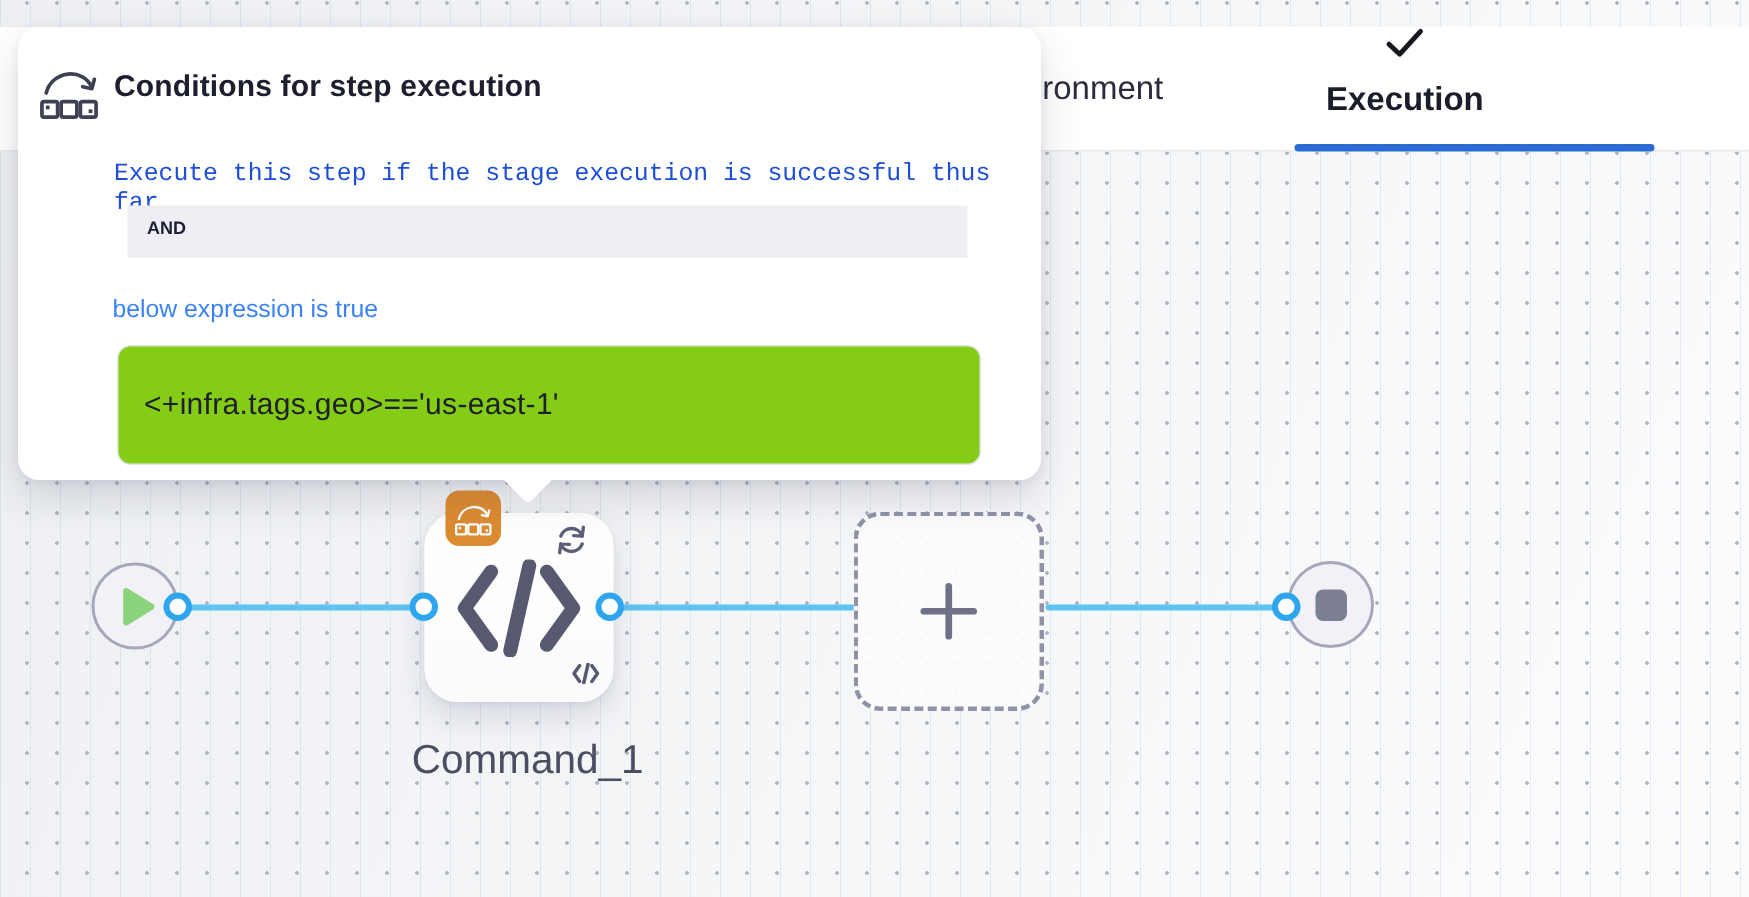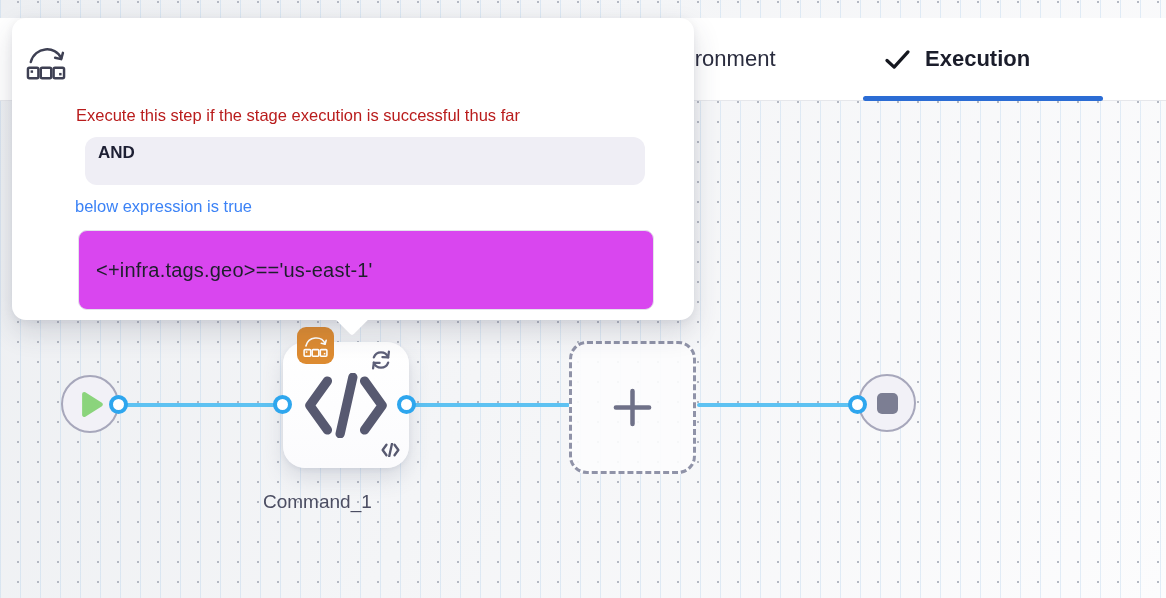--- a/index.html
+++ b/index.html
@@ -16,21 +16,21 @@
       linear-gradient(115deg, #edeff2 0%, #f4f5f7 45%, #fcfcfd 100%);
     background-size: 20px 20px, auto, auto;
     background-position: 8px 12px, 0 0, 0 0; }
 
   
   .tabbar { position:absolute; left:0; top:18px; width:1166px; height:83px;
     background:#ffffff; border-bottom:1px solid #e6e7eb; z-index:10; }
   .tab { position:absolute; top:0; height:100%; display:flex; align-items:center;
     gap:14px; font-size:22px; color:#2a2c3e; cursor:pointer; }
   .tab-env { left:652px; font-weight:500; }
-  .tab-exec { left:884px; font-weight:700; color:#1b1d2b; }
+  .tab-exec { left:884px; font-weight:700; color:#1b1d2b;flex-direction:column; }
   .tab-underline { position:absolute; left:863px; bottom:-1px; width:240px; height:5px;
     background:#2b6cd4; border-radius:3px; }
 
   
   .edge { position:absolute; top:403px; height:4px; background:#5ec2f2;
     border-radius:2px; z-index:2; }
   .edge1 { left:122px; width:162px; }
   .edge2 { left:409px; width:161px; }
   .edge3 { left:697px; width:155px; }
 
@@ -53,40 +53,40 @@
   .step-card .code-mini { position:absolute; right:9px; bottom:7px; }
   .step-card .loop { position:absolute; right:15px; top:6px; }
   .cond-badge { position:absolute; left:14px; top:-15px; width:37px; height:37px;
     border-radius:9px; background:#dd8b31; display:flex; align-items:center;
     justify-content:center; z-index:5; }
 
   .add-step-box { position:absolute; left:569px; top:341px; width:127px; height:133px;
     border:3px dashed #9093a8; border-radius:18px; background:rgba(252,252,253,0.92);
     display:flex; align-items:center; justify-content:center; z-index:3; cursor:pointer; }
 
-  .node-label { position:absolute; font-size:19px; text-align:left; z-index:3; }
+  .node-label { position:absolute; font-size:27px; text-align:right; z-index:3; }
   .label-step { left:263px; top:491px; width:166px; color:#4b4d62; }
   .label-add  { left:564px; top:499px; width:140px; color:#5d5f75; }
 
   
   .popover { position:absolute; left:12px; top:18px; width:682px; height:302px;
     background:#ffffff; border-radius:14px; z-index:30;
     box-shadow:0 12px 28px rgba(50,55,80,0.16), 0 2px 8px rgba(50,55,80,0.08); }
   .popover .caret { position:absolute; left:328px; bottom:-11px; width:24px; height:24px;
     background:#ffffff; transform:rotate(45deg); border-radius:3px; }
   .pop-icon { position:absolute; left:13px; top:25px; }
   .pop-title { position:absolute; left:64px; top:29px; font-size:20px; font-weight:700;
     color:#1d1f2e; letter-spacing:0.1px; }
-  .pop-desc { position:absolute; left:64px; top:88px; font-size:16.5px; color:#b91c1c; }
-  .pop-chip { position:absolute; left:73px; top:119px; width:560px; height:48px;
-    background:#efeef5; border-radius:12px; line-height:31px; padding-left:13px;
-    font-size:17px; font-weight:700; color:#1d1f33; }
+  .pop-desc { position:absolute; left:64px; top:88px; font-size:16.5px; color:#1d4ed8;font-family:Liberation Mono, monospace; }
+  .pop-chip { position:absolute; left:73px; top:119px; width:560px; height:35px;
+    background:#efeef5; border-radius:1px; line-height:31px; padding-left:13px;
+    font-size:12px; font-weight:700; color:#1d1f33; }
   .pop-sub { position:absolute; left:63px; top:179px; font-size:16.5px; color:#3b82f6; }
   .pop-expr { position:absolute; left:66px; top:212px; width:576px; height:80px;
-    background:#d946ef; border:1px solid #e3e3eb; border-radius:9px;
+    background:#84cc16; border:1px solid #e3e3eb; border-radius:9px;
     display:flex; align-items:center; padding-left:17px;
     font-size:20px; color:#1d1f2b; letter-spacing:0.2px; }
 </style>
 </head>
 <body>
 
 <div class="stage">
 
   <div class="canvas"></div>
 
@@ -178,19 +178,20 @@
       <svg width="42" height="38" viewBox="0 0 44 40" fill="none">
         <rect x="3" y="26" width="11" height="11" rx="1.5" stroke="#3e4053" stroke-width="2.6"></rect>
         <rect x="16.5" y="26" width="11" height="11" rx="1.5" stroke="#3e4053" stroke-width="2.6"></rect>
         <rect x="30" y="26" width="11" height="11" rx="1.5" stroke="#3e4053" stroke-width="2.6"></rect>
         <rect x="5.8" y="28.8" width="2.6" height="2.6" fill="#3e4053"></rect>
         <rect x="35.8" y="31.5" width="2.6" height="2.6" fill="#3e4053"></rect>
         <path d="M6 20 C10 4, 32 2, 38 16" stroke="#3e4053" stroke-width="2.6" stroke-linecap="round"></path>
         <path d="M38 17 L31.6 15.6 M38 17 L39.8 10.4" stroke="#3e4053" stroke-width="2.6" stroke-linecap="round"></path>
       </svg>
     </span>
+    <div class="pop-title">Conditions for step execution</div>
     <div class="pop-desc">Execute this step if the stage execution is successful thus far</div>
     <div class="pop-chip">AND</div>
     <div class="pop-sub">below expression is true</div>
     <div class="pop-expr">&lt;+infra.tags.geo&gt;=='us-east-1'</div>
   </div>
 
 </div>
 
 </body></html>

